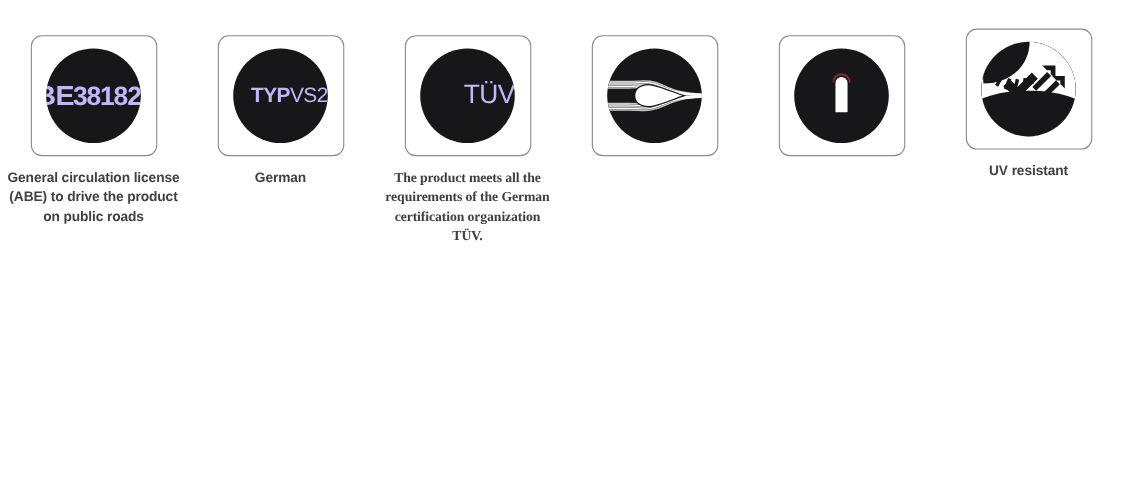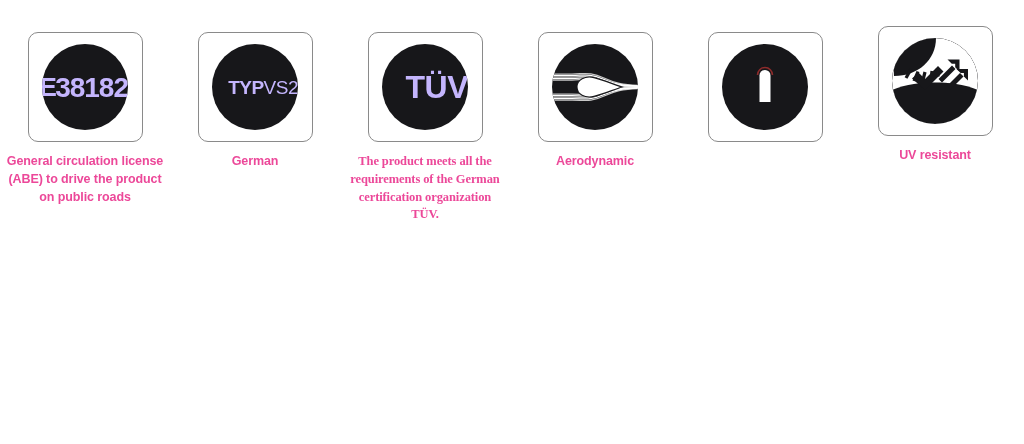--- a/index.html
+++ b/index.html
@@ -61,21 +61,21 @@
   }
   .disc.small { width: 76px; height: 76px; }
 
   .t-abe {
     font-size: 25px;
     font-weight: bold;
     letter-spacing: -0.5px;
     transform: scaleX(1.04);
   }
   .t-abe-num {
-    font-size: 28px;
+    font-size: 24px;
     font-weight: bold;
     letter-spacing: -1px;
     margin-top: 1px;
   }
   .t-pmma {
     font-size: 16px;
     font-weight: bold;
     letter-spacing: -0.2px;
   }
   .t-acrylic {
@@ -89,32 +89,32 @@
     font-weight: bold;
     letter-spacing: -0.5px;
   }
   .t-vs2 {
     font-size: 19px;
     font-weight: normal;
     letter-spacing: -0.5px;
     margin-top: 1px;
   }
   .t-tuv {
-    font-size: 32px;
-    font-weight: bold;
+    font-size: 24px;
+    font-weight: normal;
     letter-spacing: -0.5px;
   }
 
   .caption {
     margin-top: 11px;
     width: 160px;
     text-align: center;
     font-size: 12.5px;
     font-weight: bold;
-    color: #ec4899;
+    color: #404040;
     line-height: 1.42;
     letter-spacing: -0.1px;
   }
   .caption.narrow { width: 150px; font-family: Liberation Serif, serif; }
 
   svg { display: block; }
 </style>
 </head>
 <body>
 
@@ -172,21 +172,20 @@
               <path d="M-4 31.5 H20 C32.5 31.5 37 29 51 35.1 C61 39.4 69.5 41.8 90 41.9"></path>
               <path d="M-4 34.5 H20 C31.5 34.5 35 32.2 48.5 37.4 C59 41.1 68.5 42.3 90 42.5"></path>
               <path d="M-4 54.5 H20 C32.5 54.5 37 57 51 50.9 C61 46.6 69.5 44.2 90 44.1"></path>
               <path d="M-4 51.5 H20 C31.5 51.5 35 53.8 48.5 48.6 C59 44.9 68.5 43.7 90 43.5"></path>
             </g>
             <path d="M25 43 C25 35.5 33 31.5 42 33.6 C52 36 62 40.6 70 43 C62 45.4 52 50 42 52.4 C33 54.5 25 50.5 25 43 Z" fill="#ffffff" stroke="#17171a" stroke-width="1.1"></path>
           </g>
         </svg>
       </div>
     </div>
-    <div class="caption">Aerodynamic</div>
   </div>
 
   <div class="badge-cell">
     <div class="badge-card">
       <div class="disc">
         <svg width="86" height="86" viewBox="0 0 86 86" aria-hidden="true">
           <path d="M35.5 31 A7.5 7.5 0 0 1 50.5 31" fill="none" stroke="#8c2b2b" stroke-width="1.6"></path>
           <path d="M37.5 58 V31.5 A5.5 5.5 0 0 1 48.5 31.5 V58 Z" fill="#ffffff"></path>
         </svg>
       </div>

